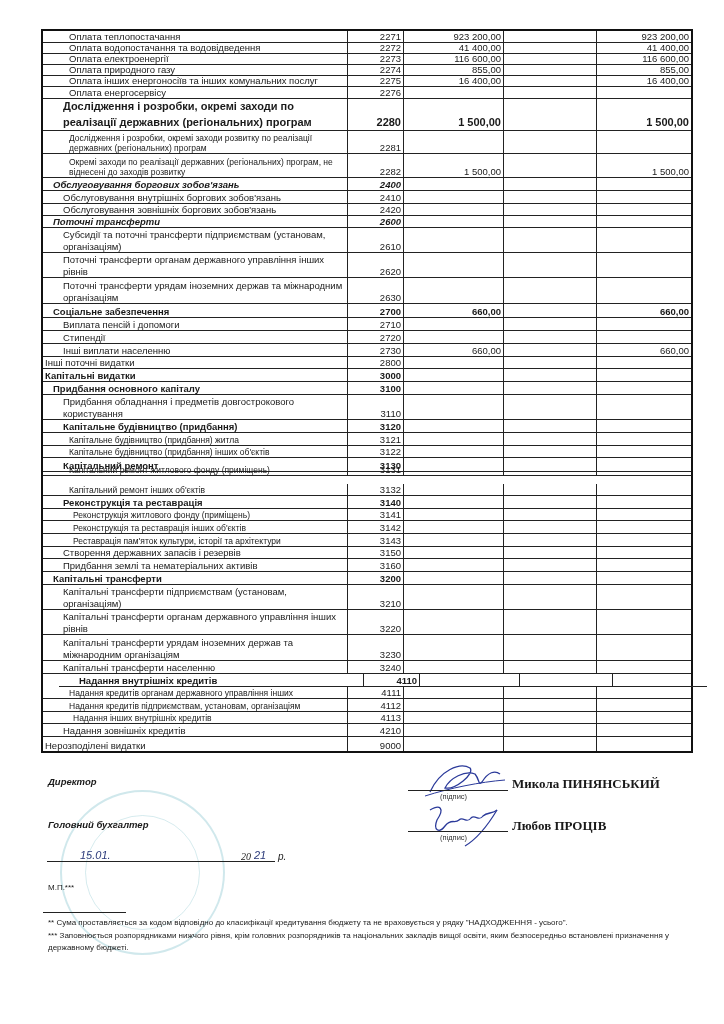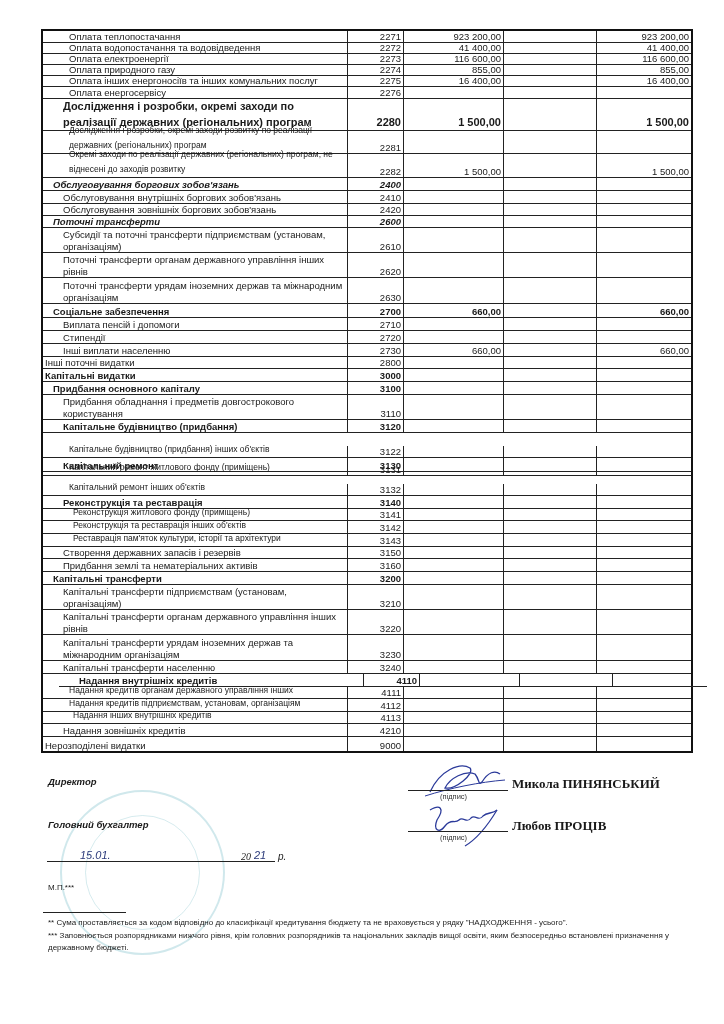--- a/index.html
+++ b/index.html
@@ -16,21 +16,21 @@
   .c { position:absolute; top:0; bottom:0; box-sizing:border-box; font-size:9.5px; line-height:11.5px; }
   .c-name { left:0; width:305px; padding-right:4px; border-right:1px solid #222; display:flex; align-items:flex-end; }
   .c-name span { display:block; padding-bottom:0px; white-space:normal; }
   .c-code { left:305px; width:56px; border-right:1px solid #222; text-align:right; padding-right:2px; display:flex; align-items:flex-end; justify-content:flex-end; }
   .c-v1 { left:361px; width:100px; border-right:1px solid #222; text-align:right; padding-right:2px; display:flex; align-items:flex-end; justify-content:flex-end; }
   .c-v2 { left:461px; width:93px; border-right:1px solid #222; }
   .c-v3 { left:554px; width:94px; text-align:right; padding-right:2px; display:flex; align-items:flex-end; justify-content:flex-end; }
   .bold { font-weight:bold; }
   .ital { font-style:italic; }
   .big { font-size:11px; line-height:16px; }
-  .small { font-size:8.5px; line-height:15px; }
+  .small { font-size:8.5px; line-height:10px; }
   .lvl0 span.txt { padding-left:2px; }
   .lvl1 span.txt { padding-left:10px; }
   .lvl2 span.txt { padding-left:20px; }
   .lvl3 span.txt { padding-left:26px; }
   .lvl4 span.txt { padding-left:30px; }
 
   .sig-label { position:absolute; font-size:9.5px; font-weight:bold; font-style:italic; }
   .sig-line { position:absolute; height:1px; background:#222; }
   .sig-name { position:absolute; font-family:"Liberation Serif", serif; font-weight:bold; font-size:13px; }
   .sig-caption { position:absolute; font-size:7.5px; color:#333; }
@@ -263,20 +263,29 @@
     </div>
     <div class="row lvl2" style="top: 389px; height: 13px;">
       <div class="c c-name bold">
         <span class="txt">Капітальне будівництво (придбання)</span>
       </div>
       <div class="c c-code bold">3120</div>
       <div class="c c-v1 bold"></div>
       <div class="c c-v2"></div>
       <div class="c c-v3 bold"></div>
     </div>
+    <div class="row lvl3" style="top: 402px; height: 13px;">
+      <div class="c c-name small">
+        <span class="txt">Капітальне будівництво (придбання) житла</span>
+      </div>
+      <div class="c c-code ">3121</div>
+      <div class="c c-v1 "></div>
+      <div class="c c-v2"></div>
+      <div class="c c-v3 "></div>
+    </div>
     <div class="row lvl3" style="top: 415px; height: 12px;">
       <div class="c c-name small">
         <span class="txt">Капітальне будівництво (придбання) інших об'єктів</span>
       </div>
       <div class="c c-code ">3122</div>
       <div class="c c-v1 "></div>
       <div class="c c-v2"></div>
       <div class="c c-v3 "></div>
     </div>
     <div class="row lvl2" style="top: 427px; height: 14px;">

